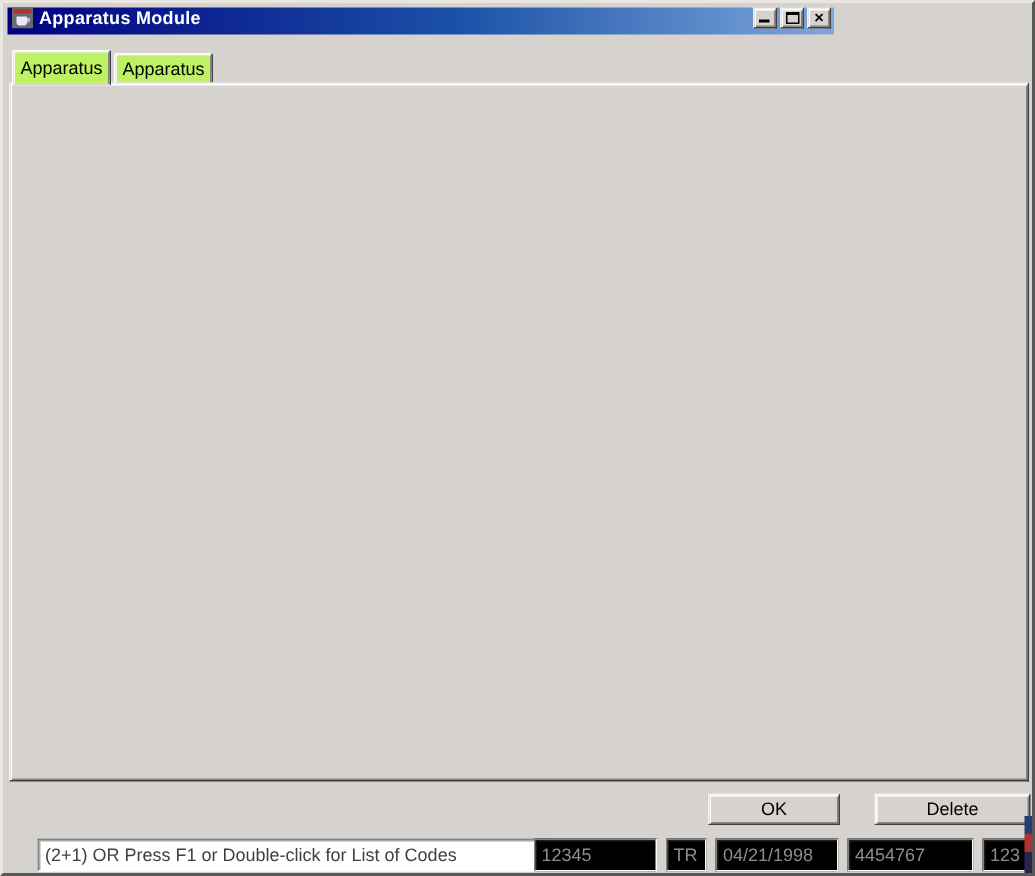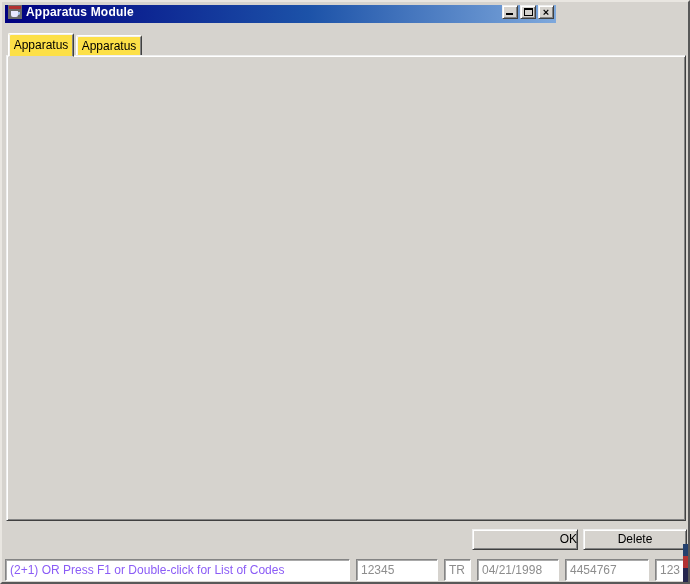--- a/index.html
+++ b/index.html
@@ -29,21 +29,21 @@
   .appicon { width:14px; height:14px; margin:0 4px 0 1px; flex:0 0 auto; }
   .title-text { color:#fff; font-weight:bold; font-size:12px; letter-spacing:.2px; }
   .winbtns { margin-left:auto; display:flex; gap:2px; }
   .winbtn { width:16px; height:14px; position:relative; cursor:default; }
   .glyph-min { position:absolute; left:3px; bottom:3px; width:7px; height:2px; background:#000; }
   .glyph-max { position:absolute; left:3px; top:2px; width:9px; height:8px; border:1px solid #000; border-top-width:2px; }
   .glyph-close { position:absolute; left:0; top:0; width:100%; height:100%; font-weight:bold; font-size:11px; line-height:13px; text-align:center; }
 
   
   .tab {
-    position:absolute; text-align:center; background:#fde047;
+    position:absolute; text-align:center; background:#bef264;
     border:1px solid; border-color:#ffffff #404040 #d6d3ce #ffffff;
     box-shadow: inset 1px 1px 0 #f4f2ee, inset -1px 0 0 #848484;
     border-radius:2px 2px 0 0;
   }
   .tab.active { left:6px; top:31px; width:66px; height:24px; line-height:22px; z-index:5; }
   .tab.inactive { left:74px; top:33px; width:66px; height:22px; line-height:20px; z-index:3;
     border-bottom:1px solid #848484; }
 
   .page {
     position:absolute; left:4px; top:53px; width:680px; height:466px;
@@ -102,23 +102,23 @@
     border:1px solid; border-color:#efefef #404040 #404040 #efefef;
     box-shadow: inset 1px 1px 0 #ffffff, inset -1px -1px 0 #848484;
   }
   .btn.disabled { color:#8d8d8d; text-shadow:1px 1px 0 #ffffff; }
 
   
   .statfld {
     position:absolute; top:557px; height:22px; line-height:20px; padding:0 4px;
     border:1px solid; border-color:#848484 #ffffff #ffffff #848484;
     box-shadow: inset 1px 1px 0 rgba(64,64,64,.45);
-    background:#ffffff; color:#8d8d8d; white-space:nowrap; overflow:hidden;
-  }
-  .statfld.msg { background:#fff; color:#8b5cf6; }
+    background:#000000; color:#8d8d8d; white-space:nowrap; overflow:hidden;
+  }
+  .statfld.msg { background:#fff; color:#404040;margin-left:20px; }
 
   .edgepeek { position:absolute; right:0; bottom:0; width:5px; height:38px;
     background:linear-gradient(#23406e 0 12px, #b23232 12px 24px, #26264e 24px 38px); }
 </style>
 </head>
 <body>
 
 <div class="win">
 
   <div class="titlebar">
@@ -234,21 +234,21 @@
   <div class="slbl" style="left:550px; top:371px; font-size:12px;">Add</div>
   <input class="fld" style="left: 574px; top: 366px; width: 97px; height: 21px;" value="">
 
   <div class="hdrcell" style="left:12px; top:396px; width:329px;">Code</div>
   <div class="hdrcell" style="left:344px; top:396px; width:328px;">Description</div>
   <div class="listbody" style="left:12px; top:415px; width:660px; height:64px;"></div>
 
   <div class="btn" style="left:469px; top:493px; width:101px;">Previous Tab</div>
   <div class="btn" style="left:577px; top:493px; width:100px;">Next Tab</div>
 
-  <div class="btn" style="left:470px; top:527px; width:106px;text-align:right;">OK</div>
+  <div class="btn" style="left:470px; top:527px; width:88px;">OK</div>
   <div class="btn" style="left:581px; top:527px; width:104px;">Delete</div>
 
   <div class="statfld msg" style="left:3px; width:345px;">(2+1) OR Press F1 or Double-click for List of Codes</div>
   <div class="statfld" style="left:354px; width:82px;">12345</div>
   <div class="statfld" style="left:442px; width:27px;">TR</div>
   <div class="statfld" style="left:475px; width:82px;">04/21/1998</div>
   <div class="statfld" style="left:563px; width:84px;">4454767</div>
   <div class="statfld" style="left:653px; width:32px;">123</div>
 
   <div class="edgepeek"></div>

